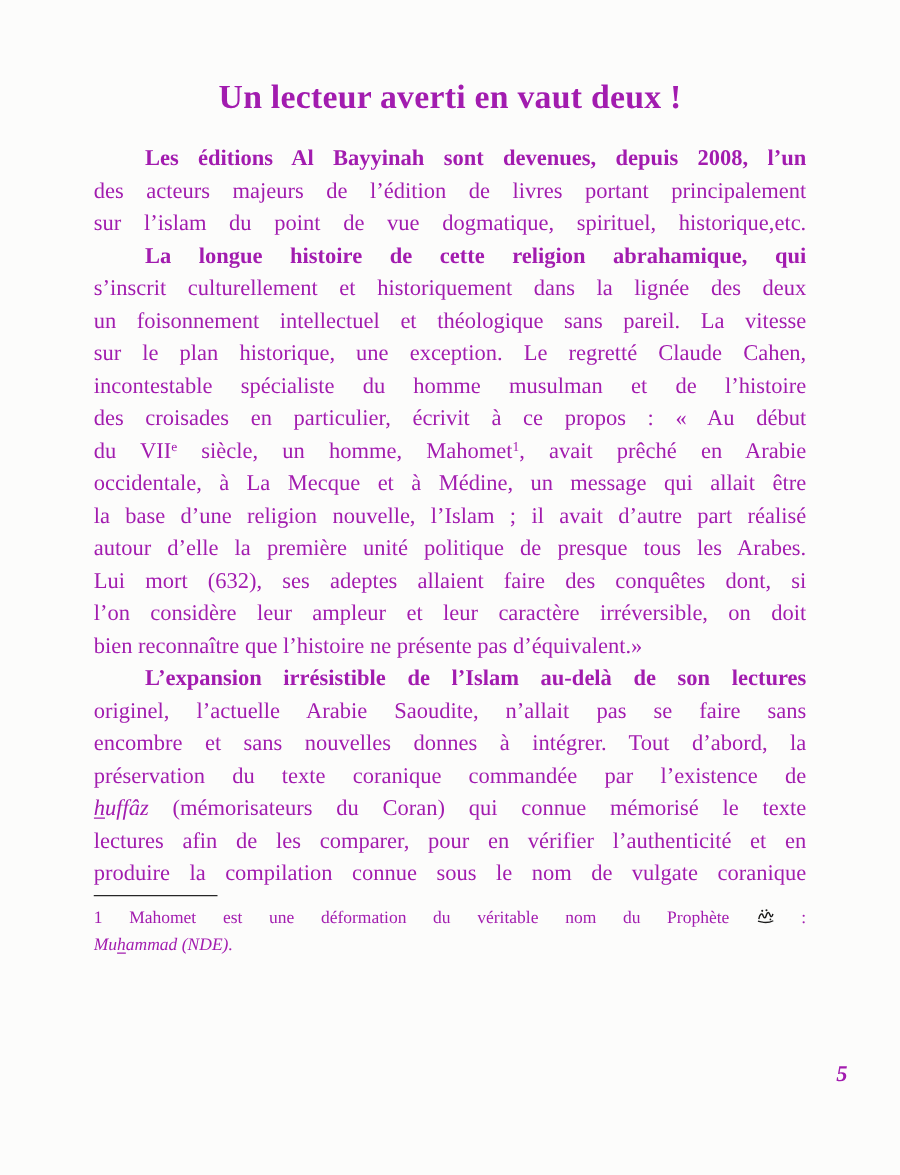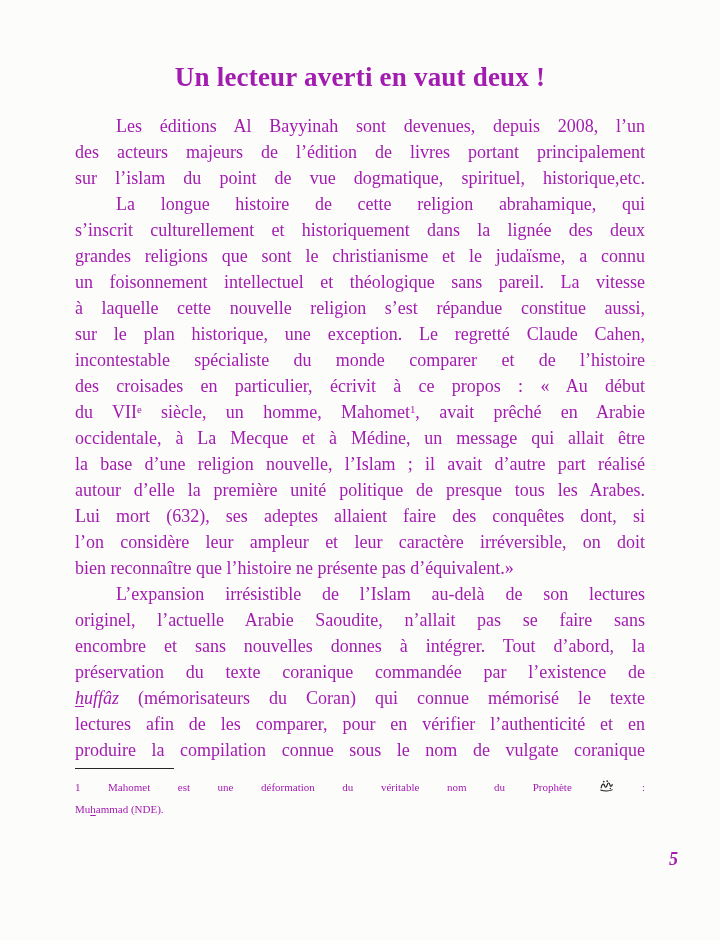--- a/index.html
+++ b/index.html
@@ -27,40 +27,40 @@
   }
   .paragraph{margin:0;}
   .line{
     text-align:justify;
     text-align-last:justify;
     height:26px;
     overflow:hidden;
     white-space:normal;
   }
   .line.last{text-align-last:left;}
-  .line.indent{text-indent:41px;}
+  .line.indent{text-indent:41px;font-weight:bold;}
   .fn-rule{
     margin:5px 0 7px 75px;
     width:99px;
     border:0;
     border-top:1.5px solid #262626;
   }
   .fn-text{
     margin-left:75px;
     width:570px;
-    font-size:11px;
+    font-size:14px;
     line-height:22px;
   }
   .fline{
     text-align:justify;
     text-align-last:justify;
     height:22px;
     overflow:hidden;
   }
-  .fline.last{text-align-last:left;}
+  .fline.last{text-align-last:left;font-style:italic;}
   .page-number{
     position:absolute;
     top:849px;
     right:42px;
     font-size:18px;
     font-weight:bold;
     font-style:italic;
   }
   .sup{font-size:60%;position:relative;top:-0.5em;}
   .it{font-style:italic;}
@@ -81,25 +81,23 @@
 
   <div class="body-text">
       <div class="paragraph">
         <div class="line indent"><span>Les éditions Al Bayyinah sont devenues, depuis 2008, l’un</span></div>
         <div class="line"><span>des acteurs majeurs de l’édition de livres portant principalement</span></div>
         <div class="line"><span>sur l’islam du point de vue dogmatique, spirituel, historique,etc.</span></div>
       </div>
       <div class="paragraph">
         <div class="line indent"><span>La longue histoire de cette religion abrahamique, qui</span></div>
         <div class="line"><span>s’inscrit culturellement et historiquement dans la lignée des deux</span></div>
-        <div class="line"><span>grandes religions que sont le christianisme et le judaïsme, a connu</span></div>
         <div class="line"><span>un foisonnement intellectuel et théologique sans pareil. La vitesse</span></div>
-        <div class="line"><span>à laquelle cette nouvelle religion s’est répandue constitue aussi,</span></div>
         <div class="line"><span>sur le plan historique, une exception. Le regretté Claude Cahen,</span></div>
-        <div class="line"><span>incontestable spécialiste du monde comparer et de l’histoire</span></div>
+        <div class="line"><span>incontestable spécialiste du homme musulman et de l’histoire</span></div>
         <div class="line"><span>des croisades en particulier, écrivit à ce propos : « Au début</span></div>
         <div class="line"><span>du VII</span><span class="sup">e</span><span> siècle, un homme, Mahomet</span><span class="sup">1</span><span>, avait prêché en Arabie</span></div>
         <div class="line"><span>occidentale, à La Mecque et à Médine, un message qui allait être</span></div>
         <div class="line"><span>la base d’une religion nouvelle, l’Islam ; il avait d’autre part réalisé</span></div>
         <div class="line"><span>autour d’elle la première unité politique de presque tous les Arabes.</span></div>
         <div class="line"><span>Lui mort (632), ses adeptes allaient faire des conquêtes dont, si</span></div>
         <div class="line"><span>l’on considère leur ampleur et leur caractère irréversible, on doit</span></div>
         <div class="line last"><span>bien reconnaître que l’histoire ne présente pas d’équivalent.»</span></div>
       </div>
       <div class="paragraph">

